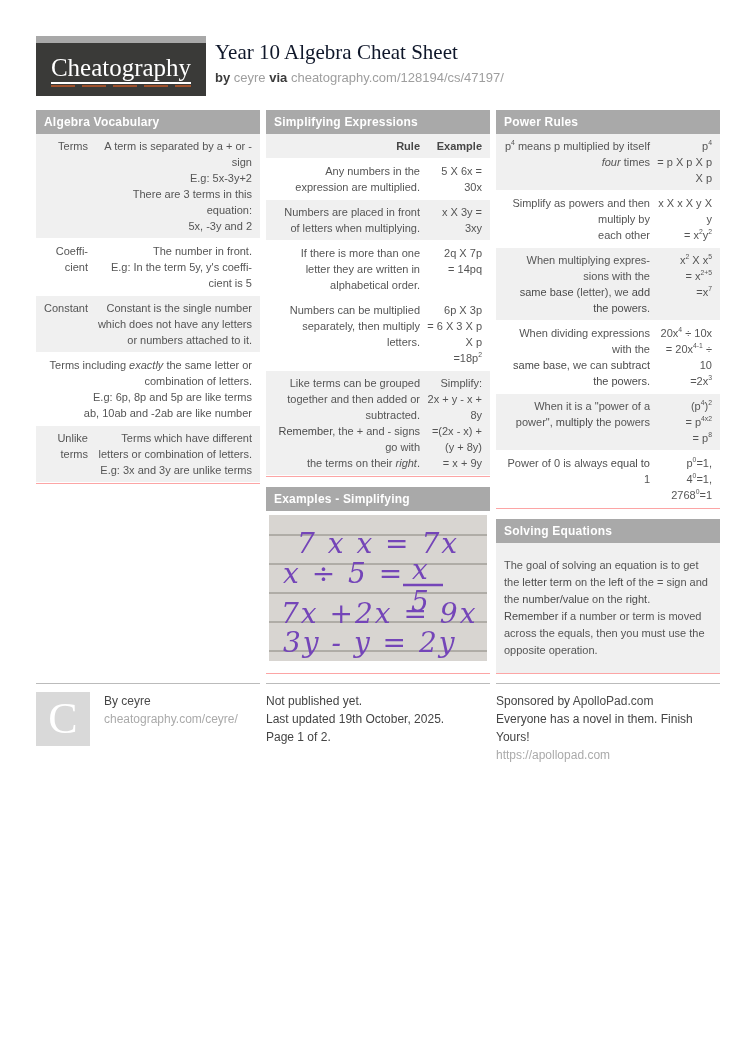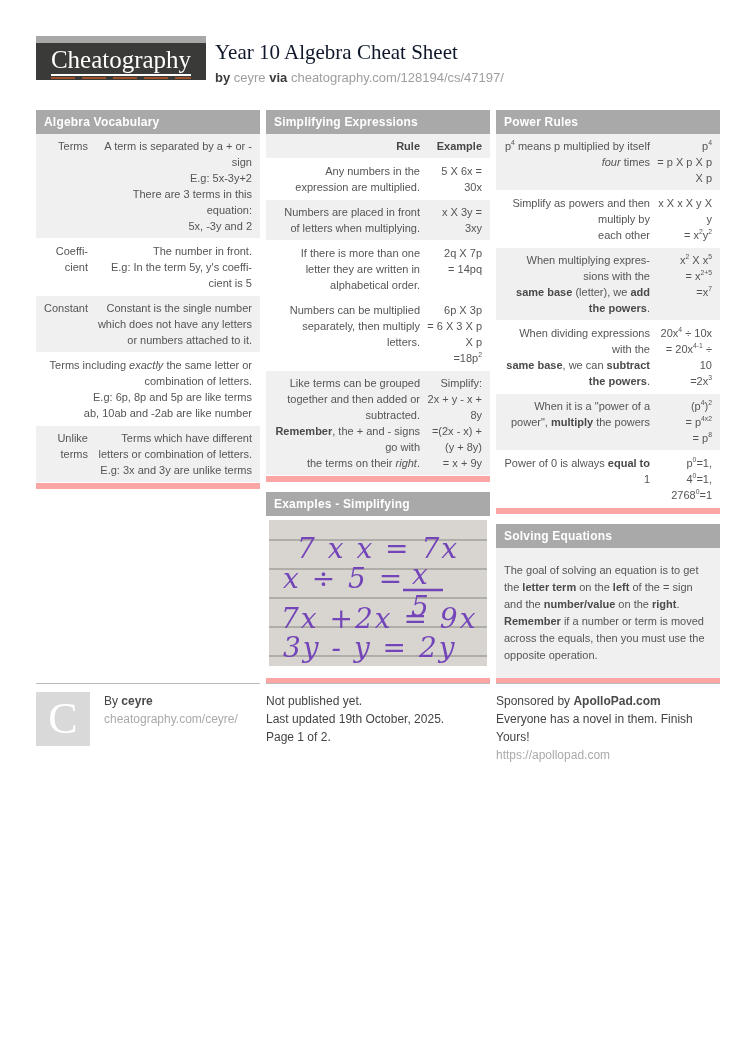--- a/index.html
+++ b/index.html
@@ -1,45 +1,45 @@
 <!DOCTYPE html>
 <html><head>
 <meta charset="utf-8">
 <style>
   html,body{margin:0;padding:0;background:#ffffff;}
   body{width:750px;height:1061px;position:relative;overflow:hidden;
        font-family:"Liberation Sans", sans-serif;color:#555;}
   .page{position:absolute;inset:0;background:#fff;}
 
   
-  .logo{position:absolute;left:36px;top:36px;width:170px;height:44px;
+  .logo{position:absolute;left:36px;top:36px;width:170px;height:60px;
         background:#3a3a38;border-top:7px solid #a8a8a8;box-sizing:border-box;
         display:flex;align-items:center;justify-content:center;text-decoration:none;}
   .logo-text{font-family:"Liberation Serif", serif;color:#fff;font-size:25px;
         line-height:1;padding-bottom:2px;border-bottom:2px solid #fff;position:relative;}
   .logo-text::after{content:"";position:absolute;left:0;right:0;bottom:-5px;height:2px;
         background:repeating-linear-gradient(90deg,#a0522d 0 24px,transparent 24px 31px);}
   .title{position:absolute;left:215px;top:40px;font-family:"Liberation Serif", serif;
         font-size:21px;color:#0f172a;}
   .byline{position:absolute;left:215px;top:70px;font-size:13px;color:#3c3c3c;}
   .byline .strong{font-weight:bold;color:#3c3c3c;}
   .glink{color:#9e9e9e;text-decoration:none;}
 
   
   .col{position:absolute;top:110px;width:224px;}
   #col1{left:36px;} #col2{left:266px;} #col3{left:496px;}
 
-  .section{border-bottom:6px solid #fca5a5;margin-bottom:10px;background:#fff;}
+  .section{border-bottom:1px solid #fca5a5;margin-bottom:10px;background:#fff;}
   .sec-header{background:#a9a9a9;color:#fff;font-weight:bold;font-size:12px;
         padding:5px 8px;letter-spacing:.2px;}
   .row{display:flex;background:#fff;border-bottom:1px solid #fff;
         font-size:11px;line-height:16px;text-align:right;}
   .row.alt{background:#f0f0f0;}
   .para{margin:0;}
-  .b{font-weight:bold;color:#4a4a4a;}
+  .b{font-weight:normal;color:#4a4a4a;}
   .i{font-style:italic;}
   sup{font-size:0.62em;line-height:0;vertical-align:super;}
 
   
   .term{width:56px;box-sizing:border-box;padding:4px 4px 4px 8px;flex-shrink:0;}
   .def{flex:1;padding:4px 8px 4px 0;}
 
   
   .rule{flex:1;padding:4px 6px 4px 8px;}
   .ex{width:64px;box-sizing:border-box;padding:4px 8px 4px 0;flex-shrink:0;}

